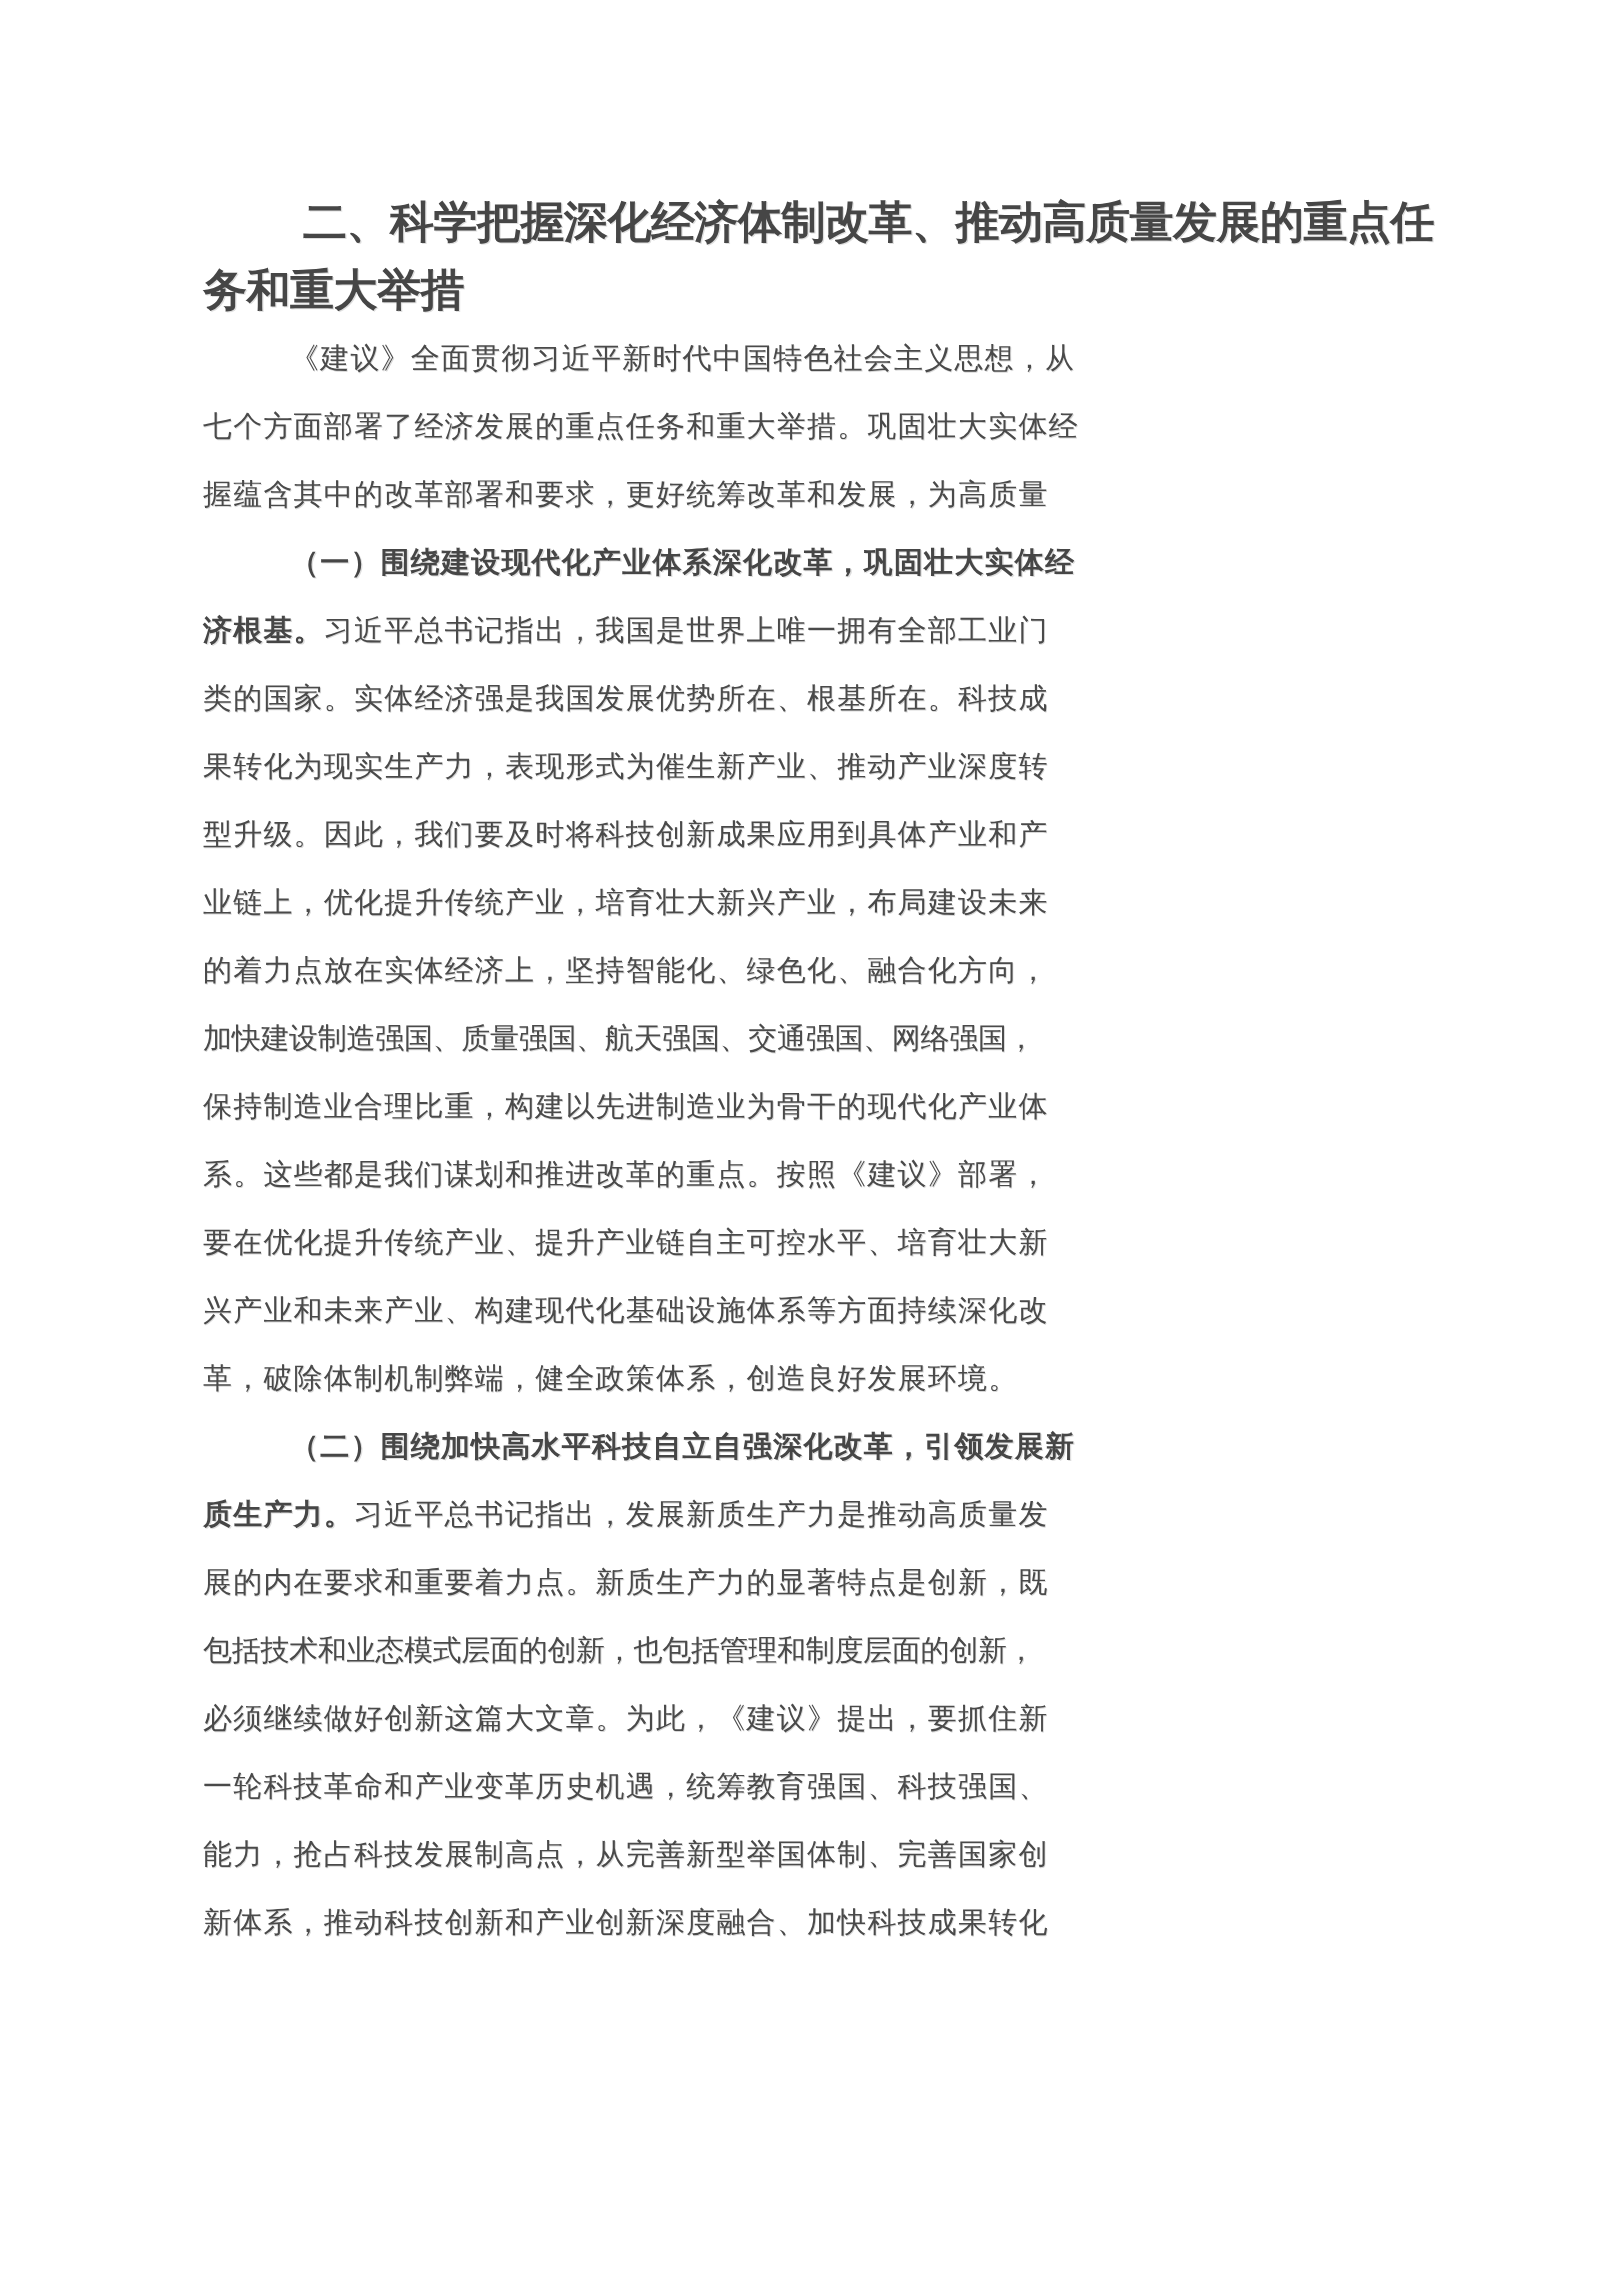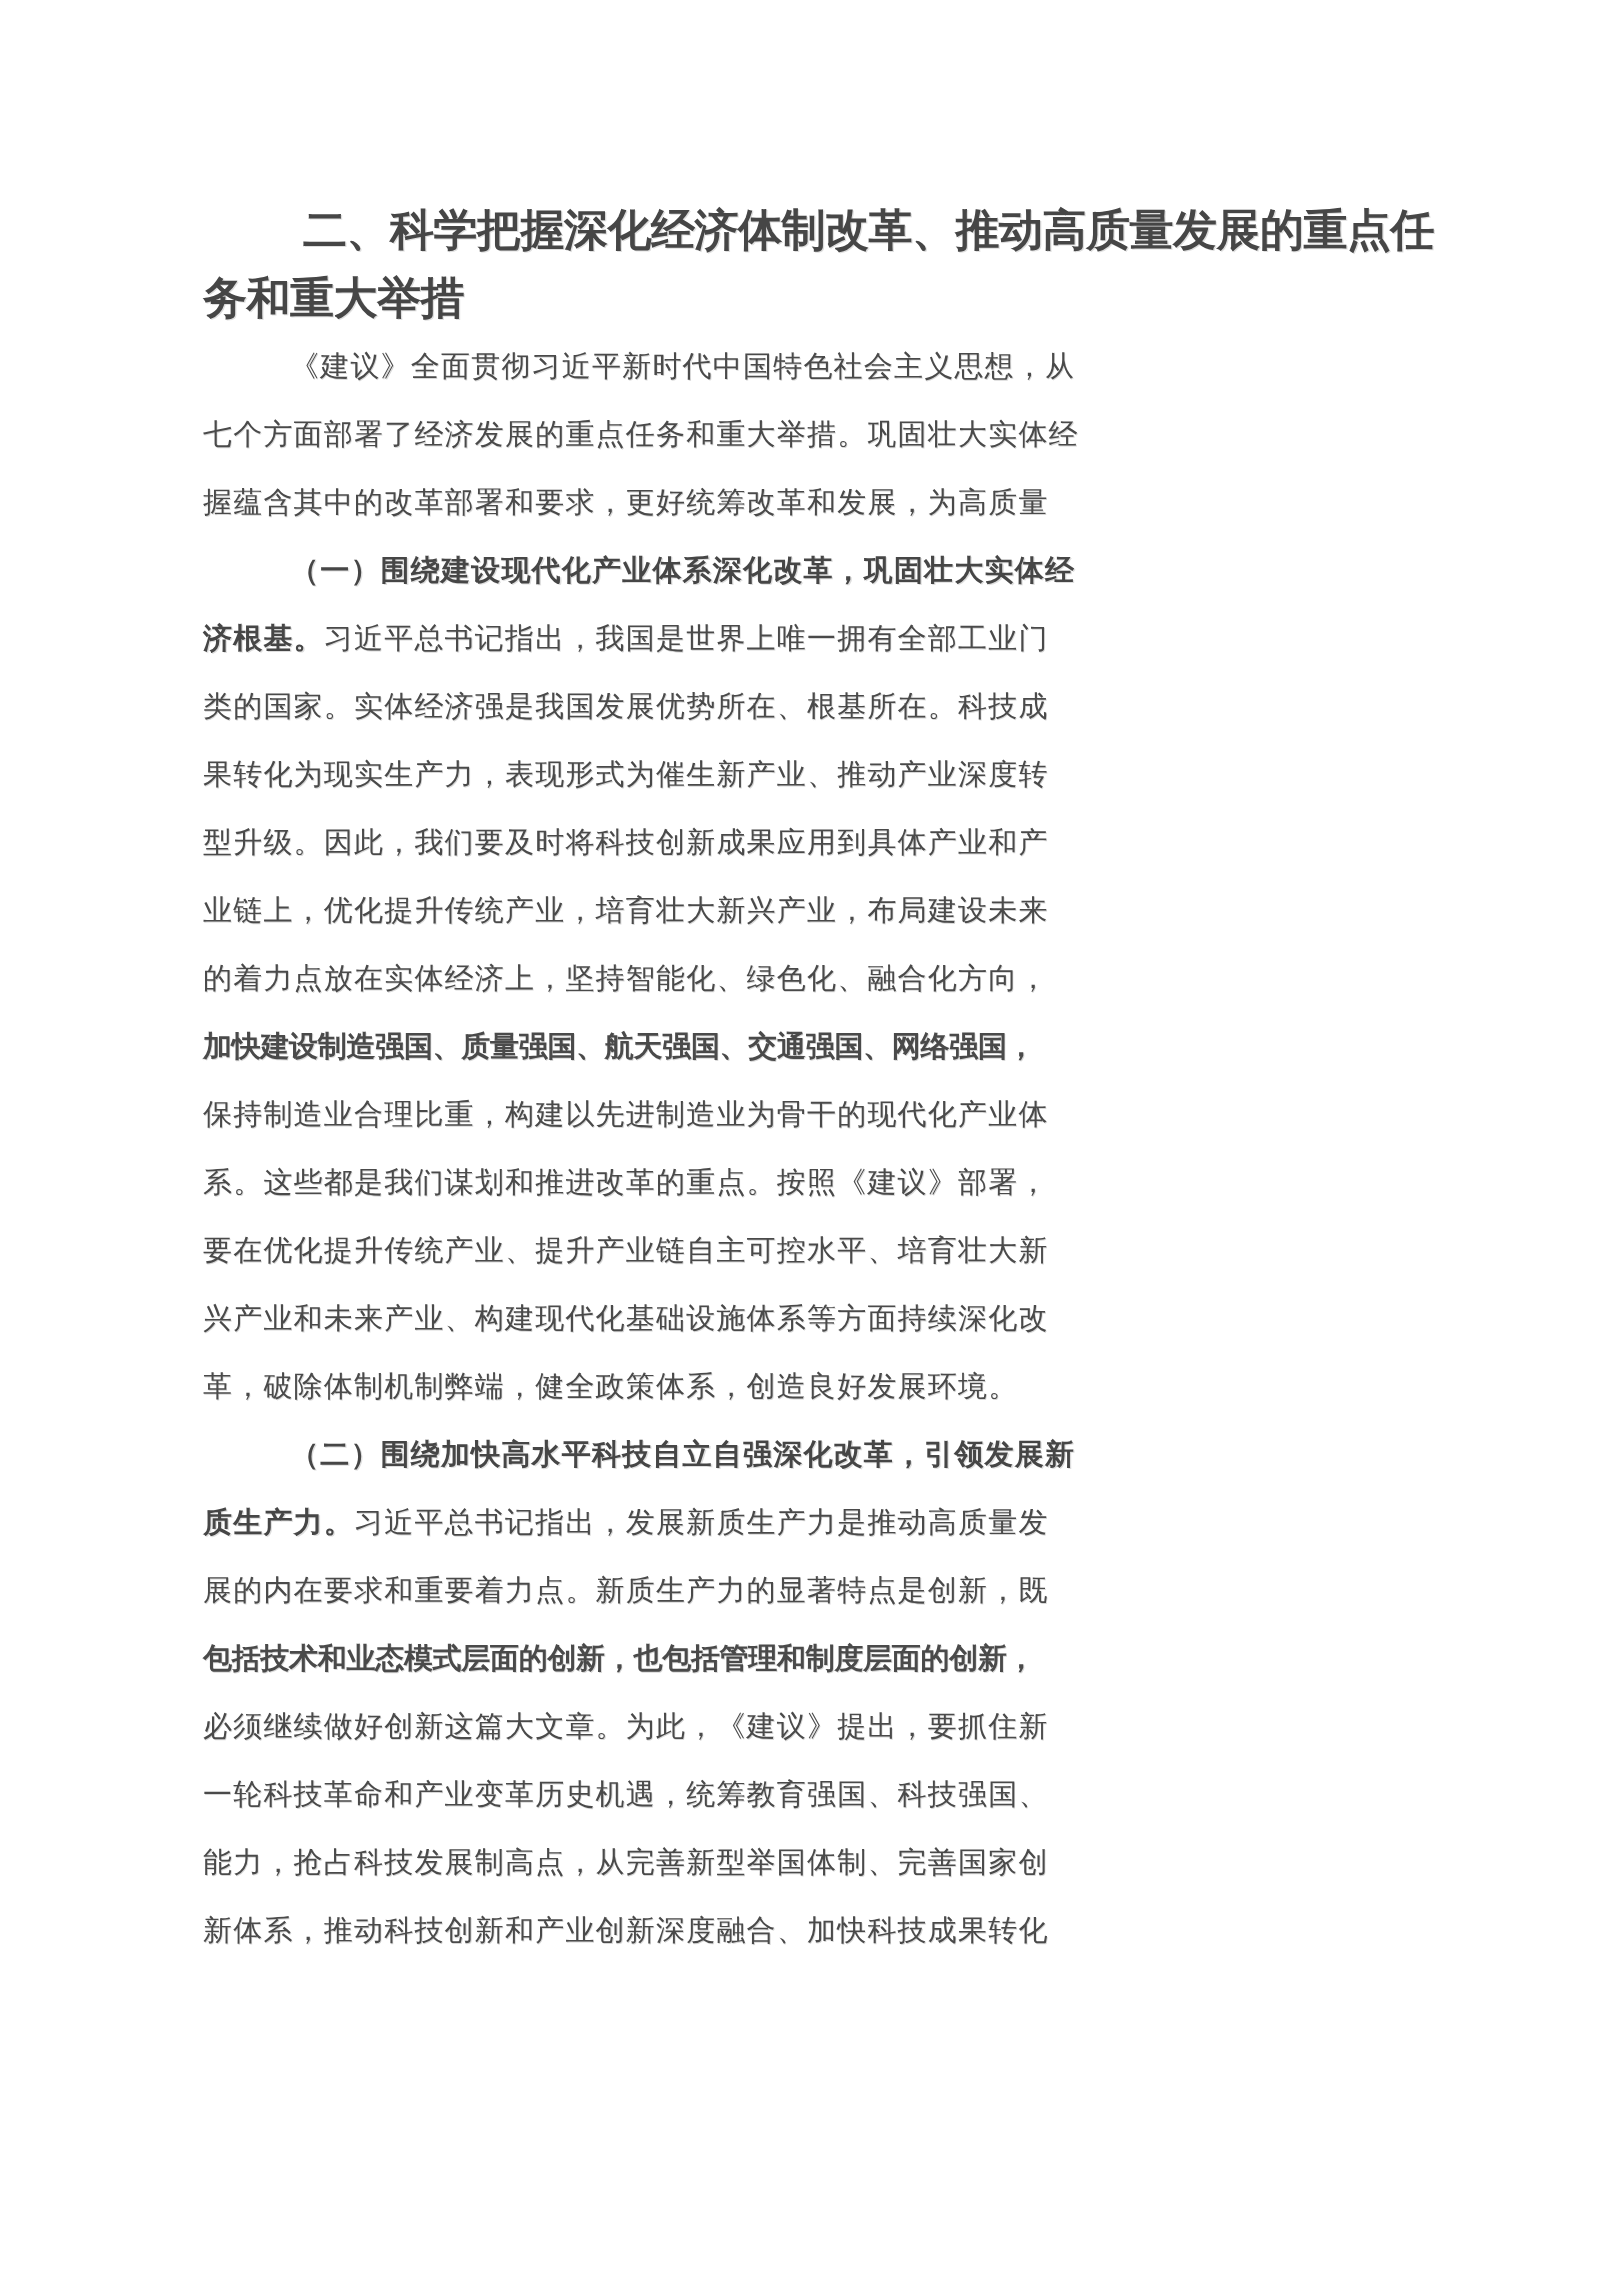--- a/index.html
+++ b/index.html
@@ -11,34 +11,34 @@
     position: relative;
     width: 1623px;
     height: 2295px;
     background: var(--page-bg, #ffffff);
     overflow: hidden;
     font-family: "Liberation Serif", serif;
   }
   .text-block {
     position: absolute;
     left: 203px;
-    top: 196px;
+    top: 188px;
     width: 1218px;
   }
   .line {
     height: 68px;
     line-height: 68px;
     font-size: 29px;
     letter-spacing: 1.2px;
     color: var(--body-color, #4a4a4a);
     white-space: nowrap;
     text-shadow: 0.8px 0.8px 0 rgba(74,74,74,0.22);
   }
   .line.indent { text-indent: 87px; }
-  .line.tight { letter-spacing: -0.3px; font-weight: bold; }
+  .line.tight { letter-spacing: -0.3px; }
   .line.heading {
     font-family: "Liberation Sans", sans-serif;
     font-weight: bold;
     font-size: 44px;
     letter-spacing: -0.5px;
     color: var(--heading-color, #464646);
     text-shadow: 1.3px 1.3px 0 rgba(70,70,70,0.18);
   }
   .line.heading.indent { text-indent: 100px; }
   .seg { display: inline; }

